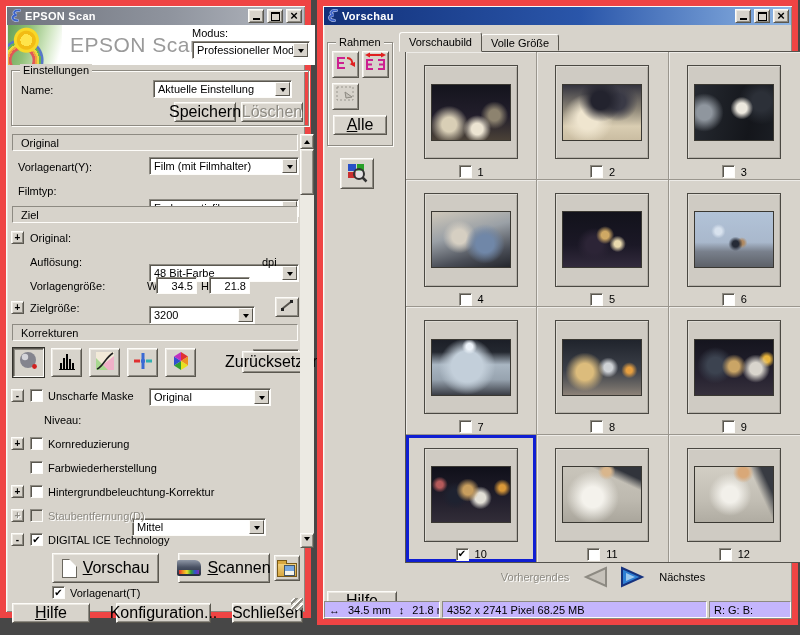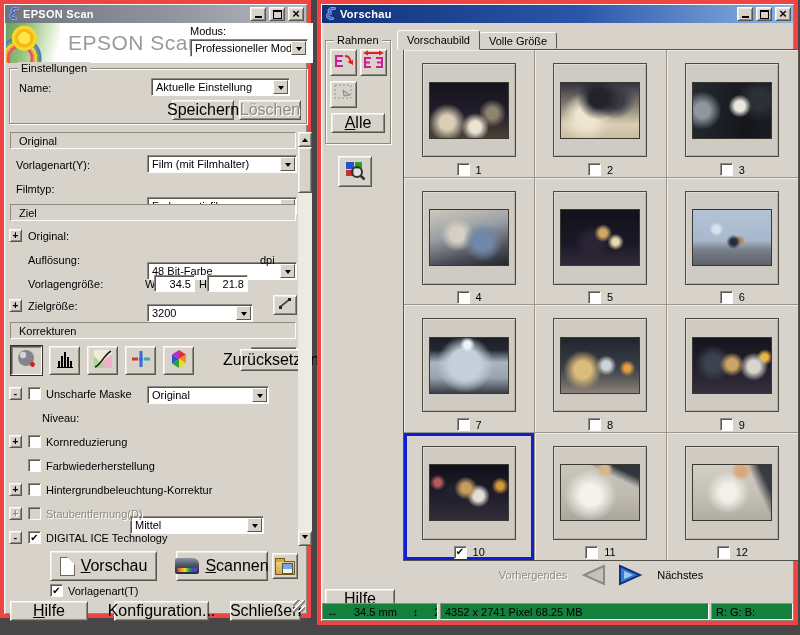--- a/index.html
+++ b/index.html
@@ -4,21 +4,21 @@
 <style>
   * { box-sizing: border-box; margin:0; padding:0; }
   html,body { width:800px; height:635px; }
   body {
     position:relative; background:#474747; overflow:hidden;
     font-family:"Liberation Sans", sans-serif; font-size:11px; color:#000;
   }
   .abs { position:absolute; }
   .win {
     position:absolute; background:#d7d3cb;
-    border:4px solid #ef4444;
+    border:6px solid #ef4444;
     box-shadow: inset 1px 1px 0 #fbfaf6, inset -1px -1px 0 #8d8a82, inset 2px 2px 0 #e6e3dc;
   }
   
   .b-out { border:1px solid; border-color:#fdfcf9 #5a574f #5a574f #fdfcf9;
            box-shadow: inset 1px 1px 0 #ece9e2, inset -1px -1px 0 #8d8a82; background:#d7d3cb; }
   .b-etch{ border:1px solid; border-color:#8d8a82 #fdfcf9 #fdfcf9 #8d8a82; }
   .pressed { border-color:#5a574f #fdfcf9 #fdfcf9 #5a574f;
              box-shadow: inset 1px 1px 0 #8d8a82; outline:1px solid #33312c; }
   .dis { color:#8d8a82; text-shadow:1px 1px 0 #fff; }
   
@@ -73,22 +73,22 @@
           box-shadow: inset 1px 1px 0 rgba(255,255,255,.55); }
   .cell:nth-child(3n) { border-right:none; }
   .cell:nth-child(n+10) { border-bottom:none; }
   .cell.selected { box-shadow: inset 0 0 0 3px #0f1ed2; }
   .slide { width:94px; height:94px; margin:13px auto 0; background:#cfcbc3;
            border:1px solid #4a4842; display:flex; align-items:center; justify-content:center;
            box-shadow: inset 1px 1px 0 #dedbd4, inset -1px -1px 0 #b5b1a9; }
   .photo { width:80px; height:57px; border:1px solid #3a3832; }
   .cbrow { display:flex; align-items:center; justify-content:center; gap:6px; margin-top:6px; }
   
-  .sf { display:flex; align-items:center; gap:16px; padding:0 4px; height:17px;
-        border:1px solid; border-color:#8d8a82 #fdfcf9 #fdfcf9 #8d8a82; background:#15803d;
+  .sf { display:flex; align-items:center; gap:8px; padding:0 4px; height:17px;
+        border:1px solid; border-color:#8d8a82 #fdfcf9 #fdfcf9 #8d8a82; background:#c4b5fd;
         white-space:nowrap; overflow:hidden; }
   .i-harrow::before { content:"↔"; font-weight:bold; }
   .i-varrow::before { content:"↕"; font-weight:bold; }
   
   .logo { background:
       radial-gradient(circle at 34% 38%, #ffe44a 0 6px, #f2bc14 6px 9px, rgba(0,0,0,0) 10px),
       radial-gradient(circle at 34% 38%, rgba(0,0,0,0) 9px, #f8d828 9px 12px, rgba(0,0,0,0) 13px),
       radial-gradient(circle at 26% 88%, rgba(0,0,0,0) 10px, #e05858 11px 13px, #f0a040 13px 15px, #e8d840 15px 17px, #68b058 17px 19px, #5878c8 19px 21px, rgba(0,0,0,0) 22px),
       linear-gradient(105deg,#68a058 0%,#90c078 35%,#cce4bc 65%,#ffffff 92%); }
   .brandtxt { font-size:21px; color:#9a9a9a; letter-spacing:.5px; }

